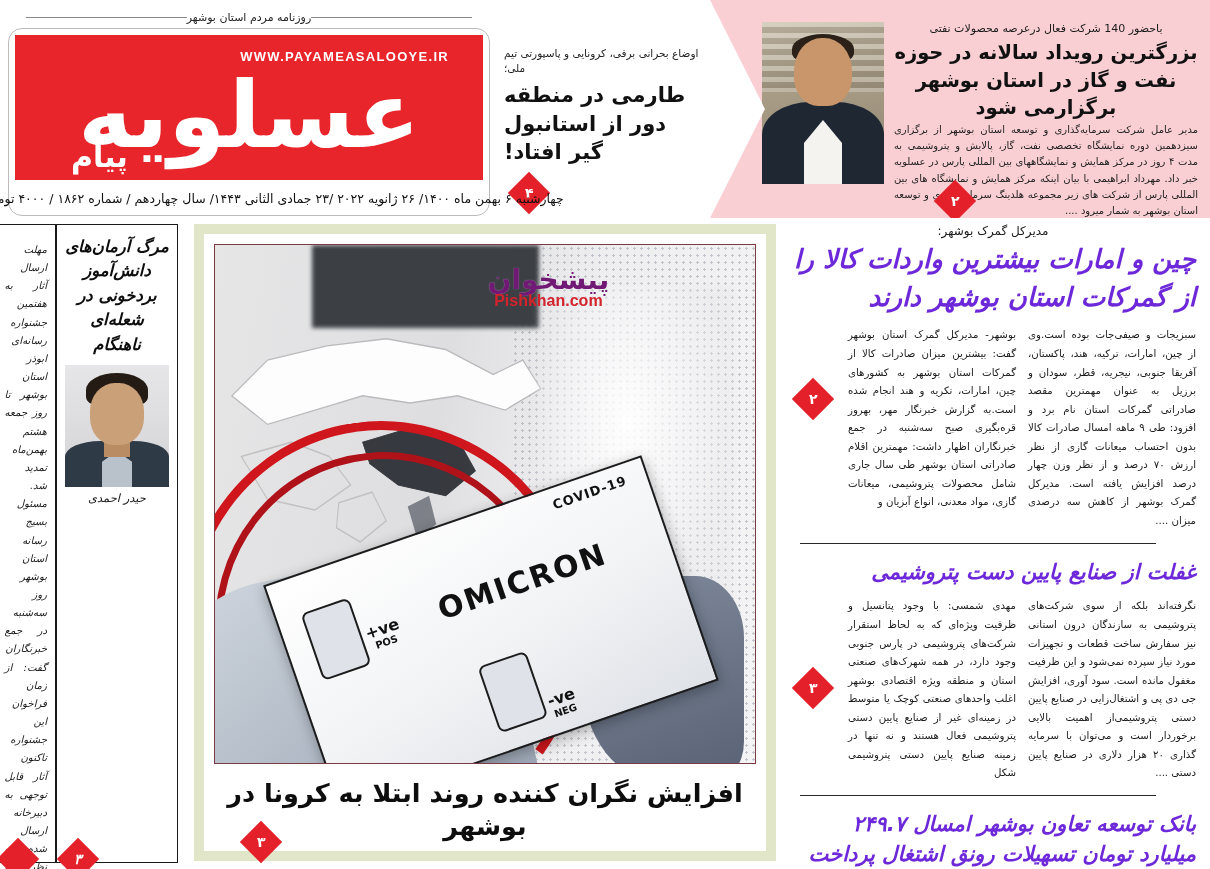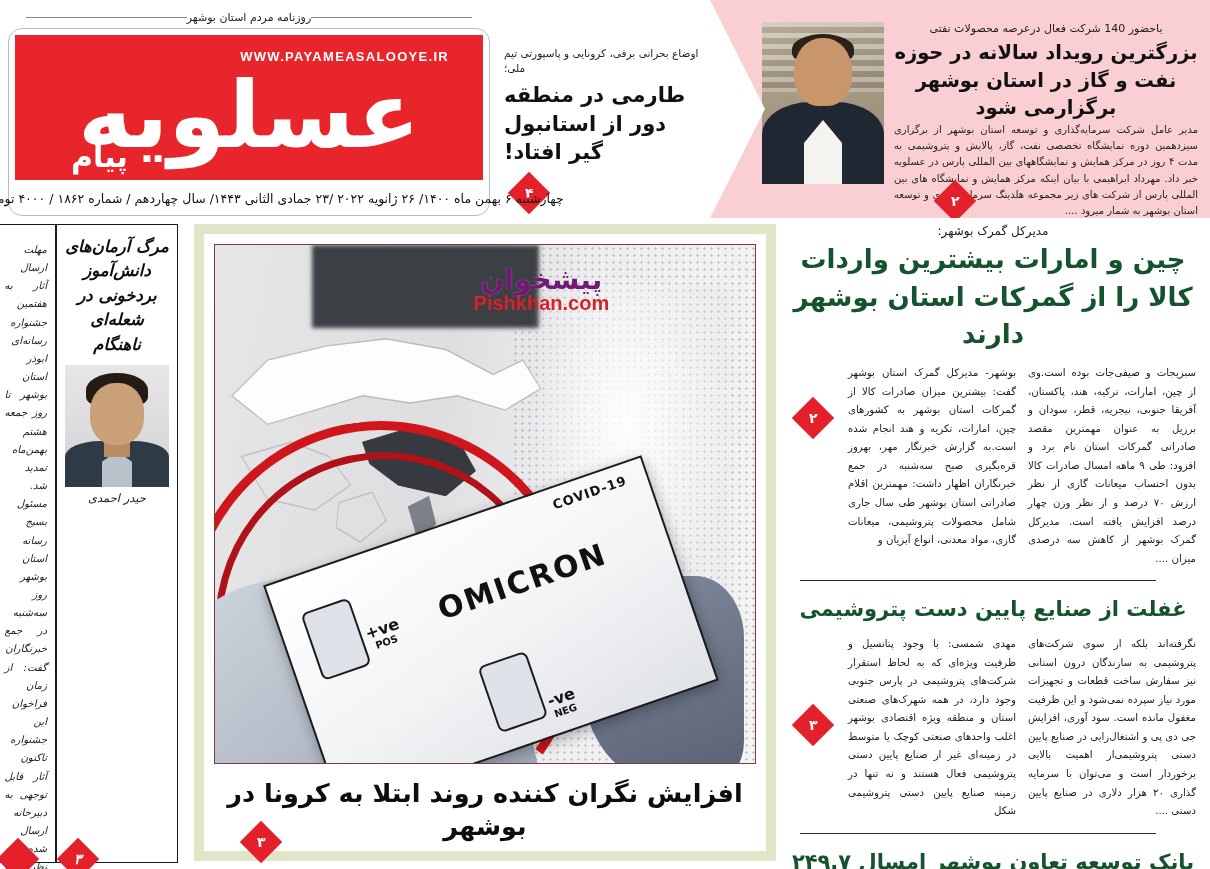--- a/index.html
+++ b/index.html
@@ -286,24 +286,25 @@
   .news-kicker {
     font-size: 12px;
     color: #1a1a1a;
     text-align: center;
     margin-bottom: 3px;
   }
   .news-title {
     font-size: 26px;
     font-weight: bold;
     line-height: 1.45;
-    color: #14532d;
-    text-align: center;
+    color: #6d28d9;
+    text-align: right;
     margin-bottom: 10px;
     letter-spacing: -0.3px;
+    font-style: italic;
   }
   .news-title.small {
     font-size: 21px;
     line-height: 1.42;
   }
   .news-cols {
     display: flex;
     flex-direction: row;
     gap: 12px;
     padding-left: 58px;
@@ -474,21 +475,21 @@
   }
   .wm-fa {
     color: #701a75;
     font-size: 28px;
     font-weight: bold;
     line-height: 1;
     text-shadow: 0 0 1px rgba(255,255,255,0.5);
   }
   .wm-en {
     color: #d4232c;
-    font-size: 20px;
+    font-size: 16px;
     font-weight: bold;
     direction: ltr;
     font-family: "Liberation Sans", sans-serif;
     margin-top: -2px;
   }
 
   .center-headline {
     font-size: 25.5px;
     font-weight: bold;
     color: #0d0d0d;

